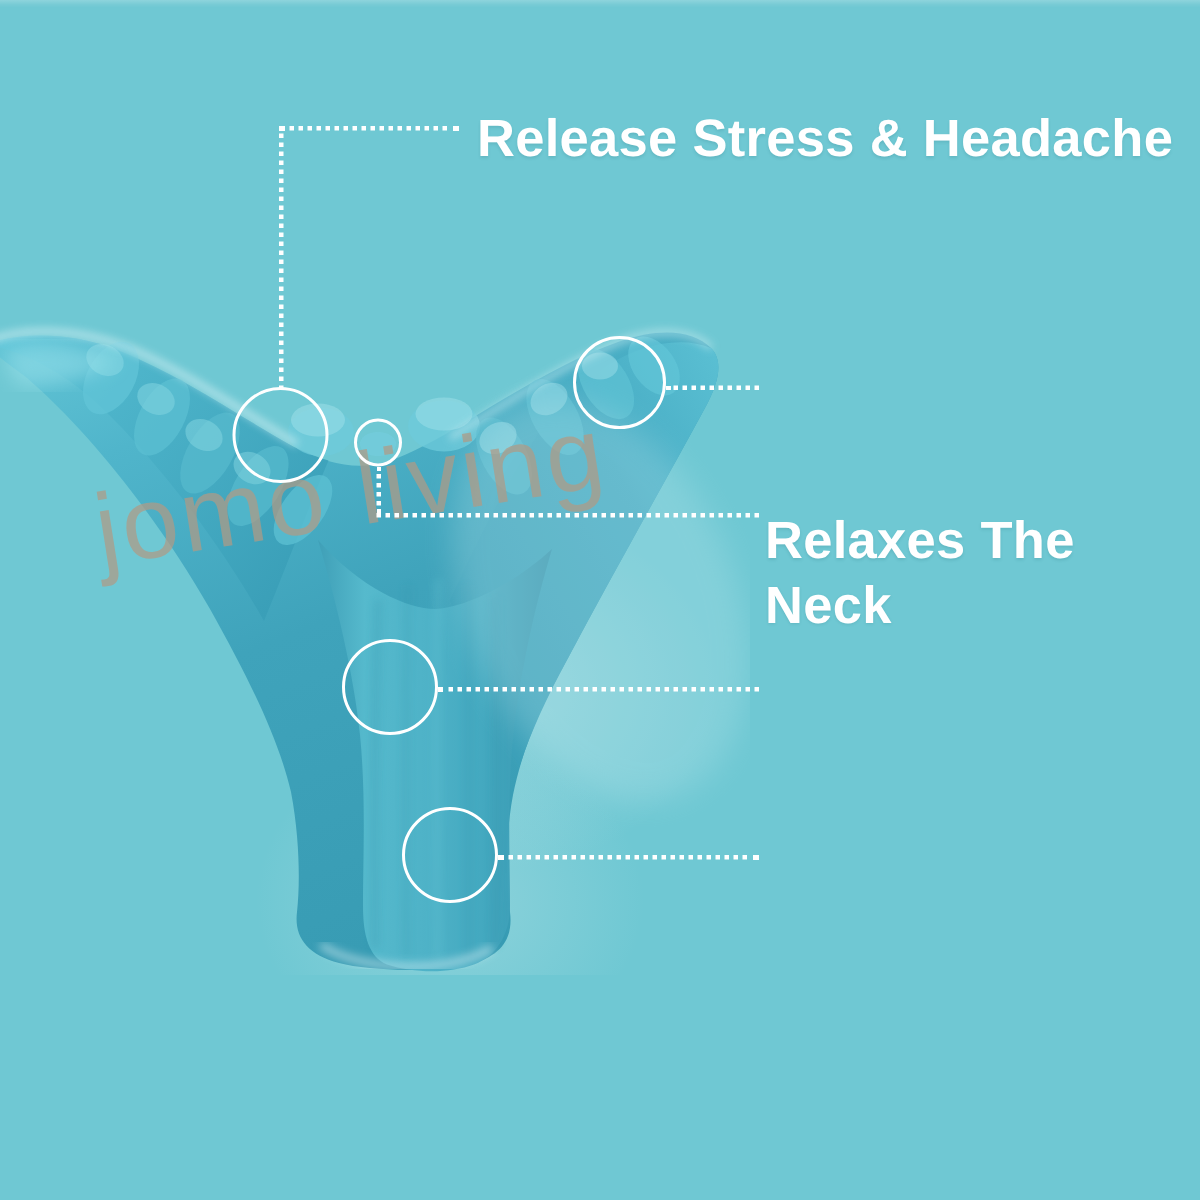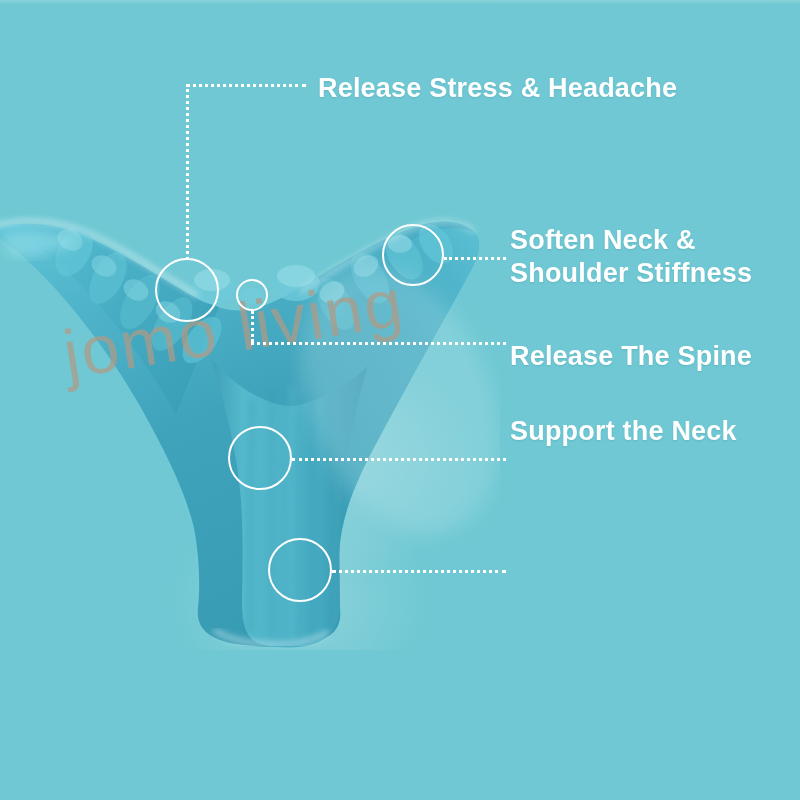--- a/index.html
+++ b/index.html
@@ -69,21 +69,21 @@
     position: absolute;
     width: 0;
     border-left: 3px dotted #ffffff;
   }
 
   
   .label {
     position: absolute;
     color: #ffffff;
     font-weight: bold;
-    font-size: 27px;
+    font-size: 35px;
     line-height: 1.22;
     letter-spacing: 0.2px;
     white-space: pre-line;
     text-shadow: 0 1px 2px rgba(40,110,120,0.18);
   }
   .label.l1 { left: 318px; top: 72px; }
   .label.l2 { left: 510px; top: 224px; }
   .label.l3 { left: 510px; top: 340px; }
   .label.l4 { left: 510px; top: 415px; }
   .label.l5 { left: 510px; top: 531px; }
@@ -251,28 +251,25 @@
 
   <div class="watermark">jomo living</div>
 
   <div class="hotspot" style="left:155px; top:258px; width:64px; height:64px;"></div>
   <div class="conn-v" style="left:186px; top:84px; height:176px;"></div>
   <div class="conn-h" style="left:186px; top:84px; width:120px;"></div>
   <div class="label l1">Release Stress &amp; Headache</div>
 
   <div class="hotspot" style="left:382px; top:224px; width:62px; height:62px;"></div>
   <div class="conn-h" style="left:444px; top:257px; width:62px;"></div>
-  <div class="label l2">Soften Neck &amp;
-Shoulder Stiffness</div>
 
   <div class="hotspot" style="left:236px; top:279px; width:32px; height:32px;"></div>
   <div class="conn-v" style="left:251px; top:311px; height:31px;"></div>
   <div class="conn-h" style="left:251px; top:342px; width:255px;"></div>
-  <div class="label l3">Release The Spine</div>
+  <div class="label l3">Relaxes The Neck</div>
 
   <div class="hotspot" style="left:228px; top:426px; width:64px; height:64px;"></div>
   <div class="conn-h" style="left:292px; top:458px; width:214px;"></div>
-  <div class="label l4">Support the Neck</div>
 
   <div class="hotspot" style="left:268px; top:538px; width:64px; height:64px;"></div>
   <div class="conn-h" style="left:332px; top:570px; width:174px;"></div>
 
 </div>
 
 </body></html>

